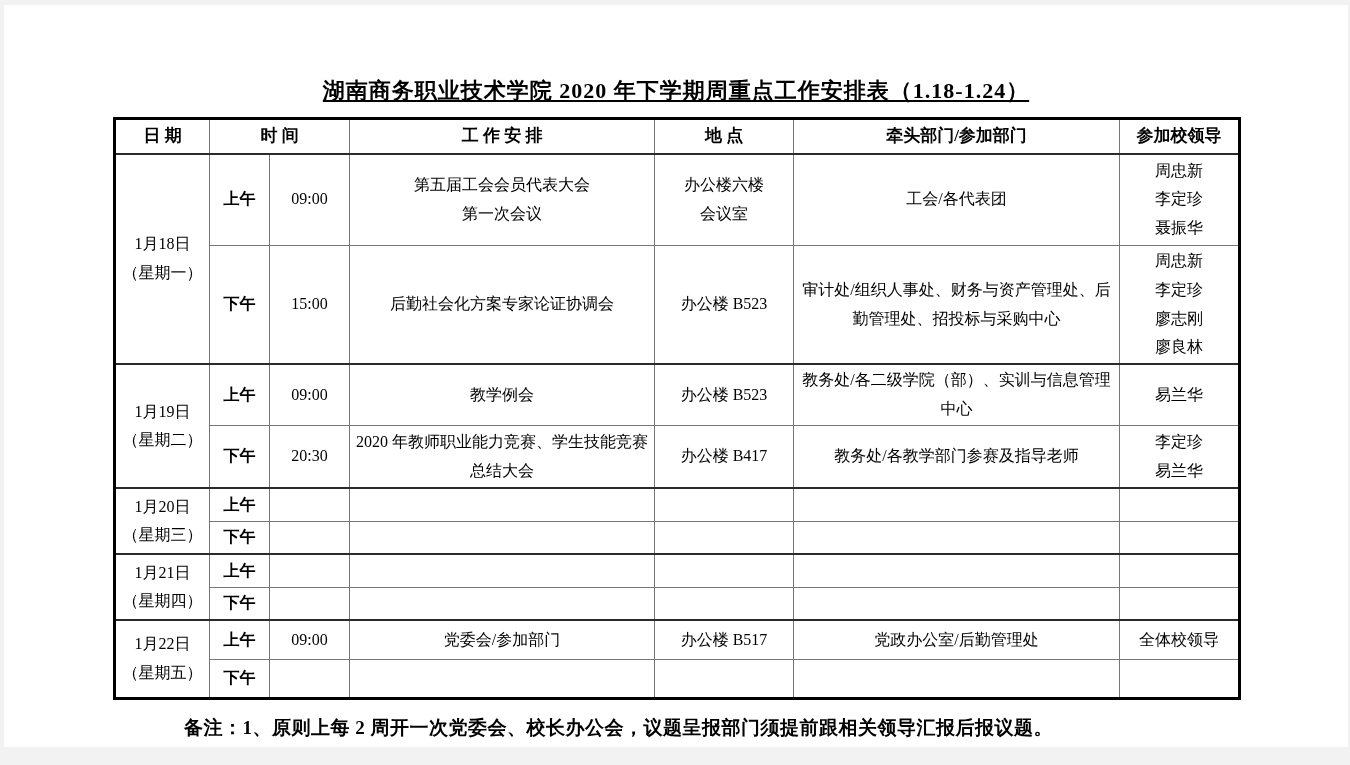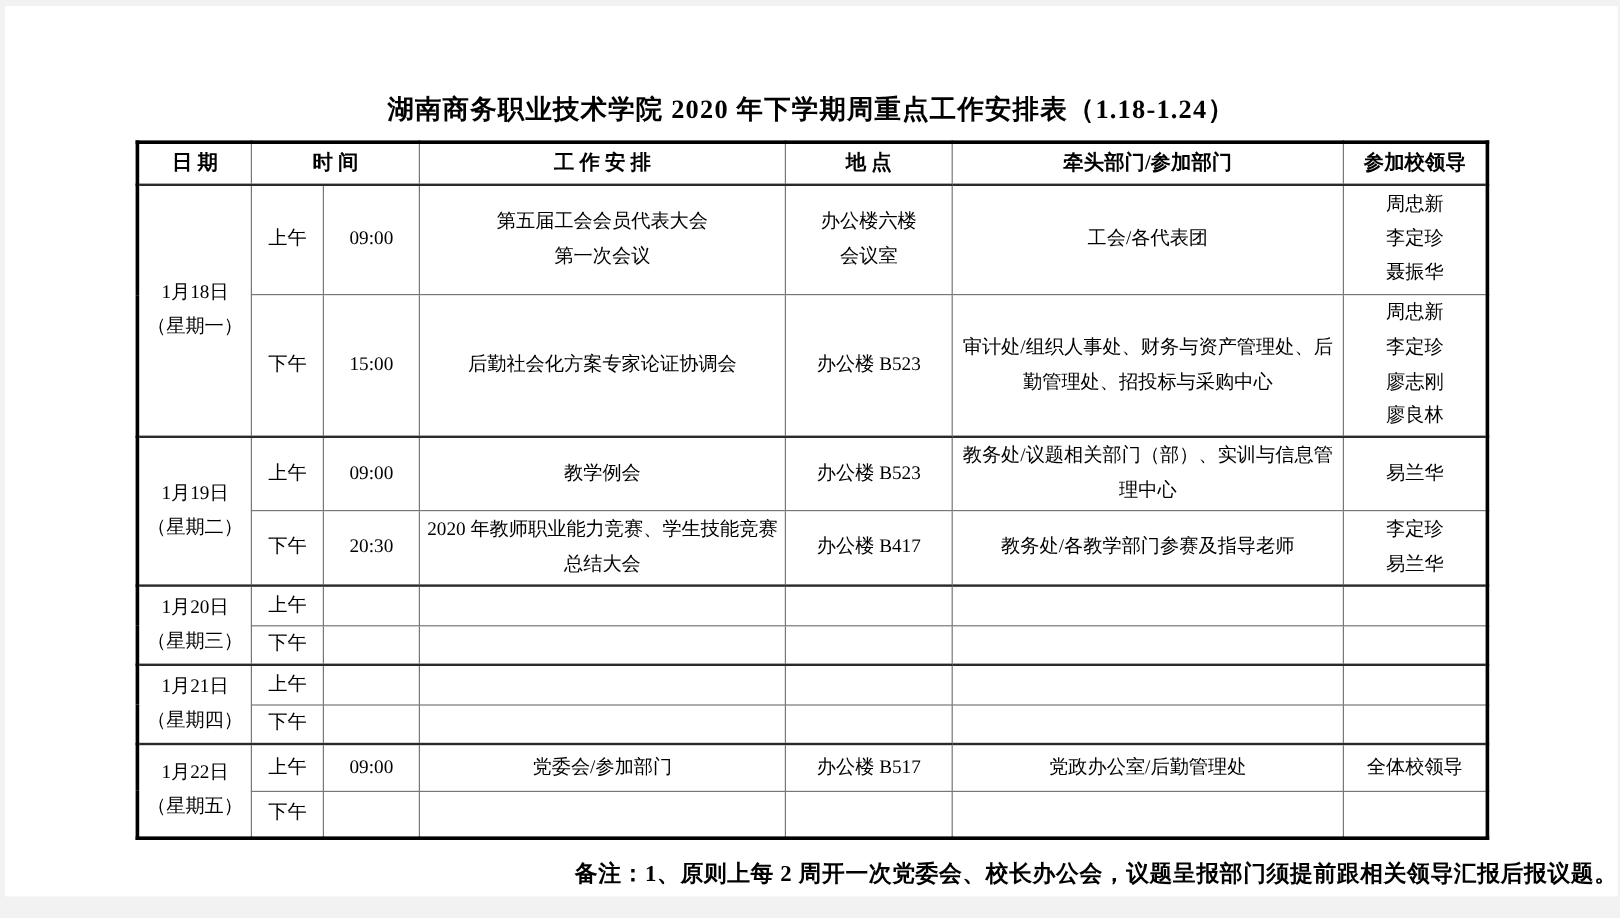--- a/index.html
+++ b/index.html
@@ -15,20 +15,21 @@
     background:#ffffff;
     box-sizing:border-box;
   }
   .doc-title{
     margin:0;
     padding-top:71px;
     text-align:center;
     font-size:22px;
     font-weight:bold;
     letter-spacing:1px;
+    text-decoration:underline;
   }
   table.schedule{
     margin:11px 0 0 109px;
     border-collapse:collapse;
     table-layout:fixed;
     width:1125px;
     border:3px solid #000;
   }
   table.schedule th, table.schedule td{
     border:1px solid #777;
@@ -40,36 +41,35 @@
     overflow:hidden;
     white-space:pre-line;
   }
   table.schedule th{
     font-weight:bold;
     font-size:17px;
     border-bottom:1px solid #444;
   }
   tr.day-first td{border-top:2px solid #2a2a2a;}
   td.date-cell{font-weight:normal;line-height:1.9;}
-  td.period-cell{font-weight:normal;}
+  td.period-cell{font-weight:bold;}
   td.time-cell{font-size:17px;}
   .h-header{height:34px;}
   .h-r1{height:92px;}
   .h-r2{height:117px;}
   .h-r3{height:46px;}
   .h-r4{height:63px;}
   .h-s{height:33px;}
   .h-r9{height:39px;}
   .h-r10{height:39px;}
   .doc-note{
     margin:15px 0 0 180px;
     font-size:19px;
     font-weight:bold;
     letter-spacing:0.5px;
-    text-align:right;
   }
 </style>
 </head>
 <body>
 
 <div class="doc-page">
 
   <h1 class="doc-title">湖南商务职业技术学院 2020 年下学期周重点工作安排表（1.18-1.24）</h1>
 
   <table class="schedule">
@@ -117,21 +117,21 @@
 廖志刚
 廖良林</td>
     </tr>
 
     <tr class="h-r3 day-first">
       <td class="date-cell" rowspan="2"><span>1月19日</span><br><span>（星期二）</span></td>
       <td class="period-cell">上午</td>
       <td class="time-cell">09:00</td>
       <td>教学例会</td>
       <td>办公楼 B523</td>
-      <td>教务处/议题相关部门（部）、实训与信息管理中心</td>
+      <td>教务处/各二级学院（部）、实训与信息管理中心</td>
       <td>易兰华</td>
     </tr>
     <tr class="h-r4">
       <td class="period-cell">下午</td>
       <td class="time-cell">20:30</td>
       <td>2020 年教师职业能力竞赛、学生技能竞赛总结大会</td>
       <td>办公楼 B417</td>
       <td>教务处/各教学部门参赛及指导老师</td>
       <td>李定珍
 易兰华</td>

